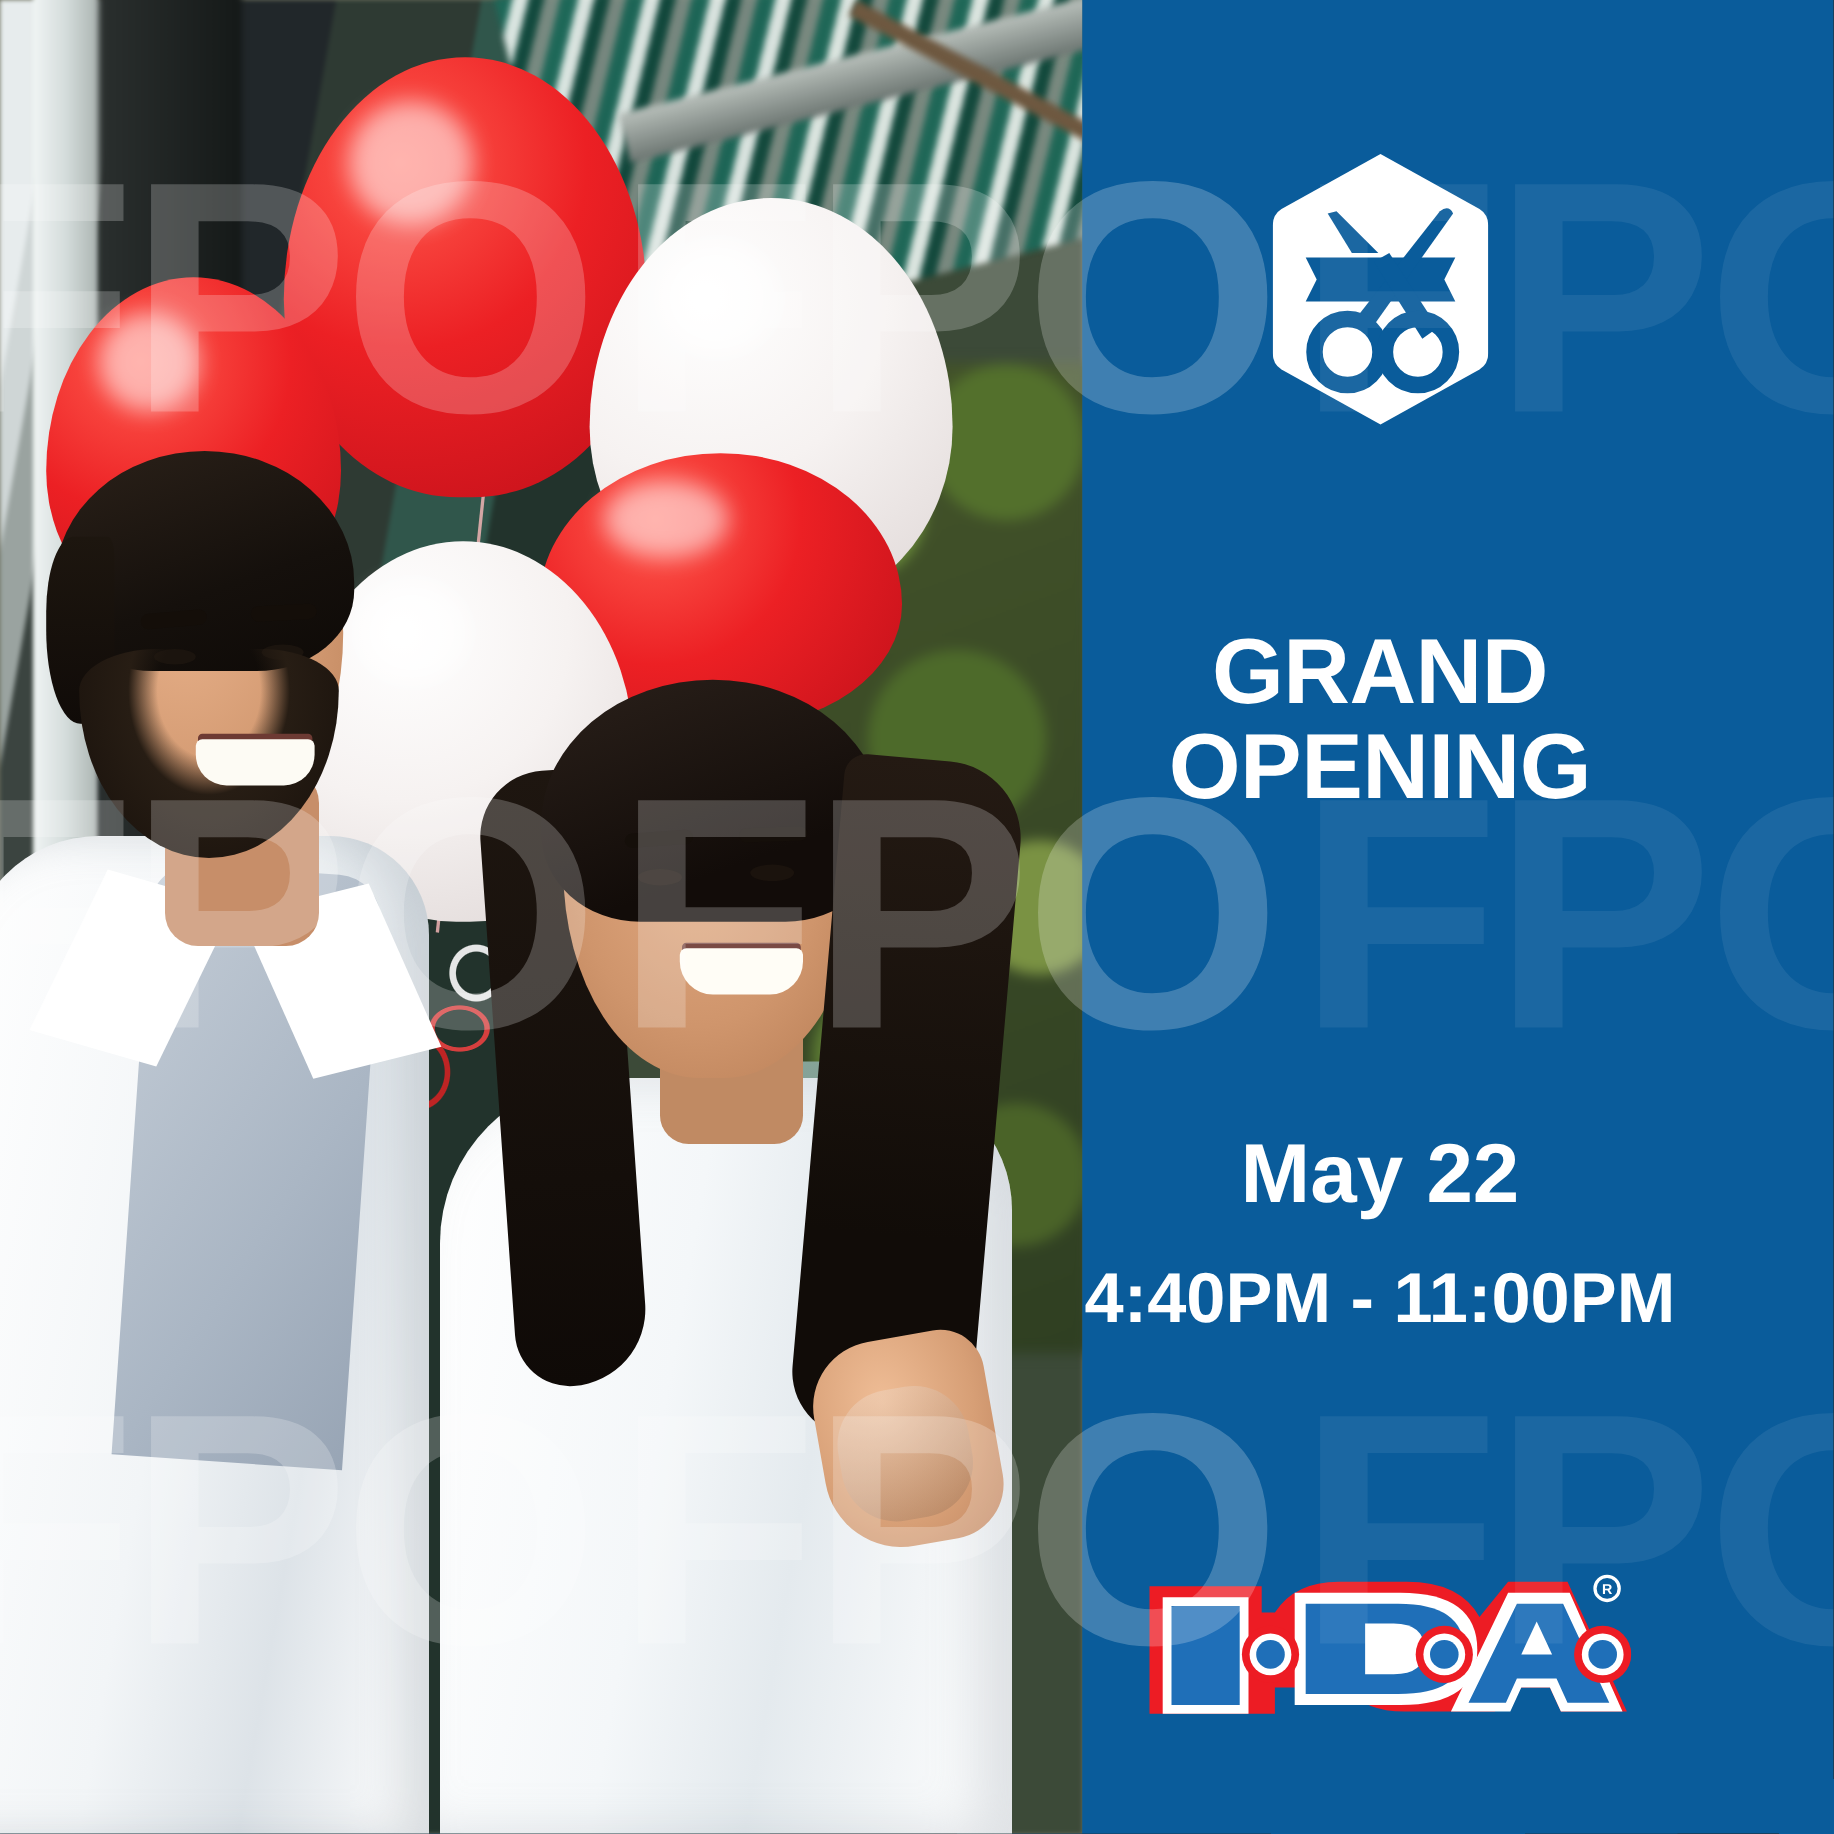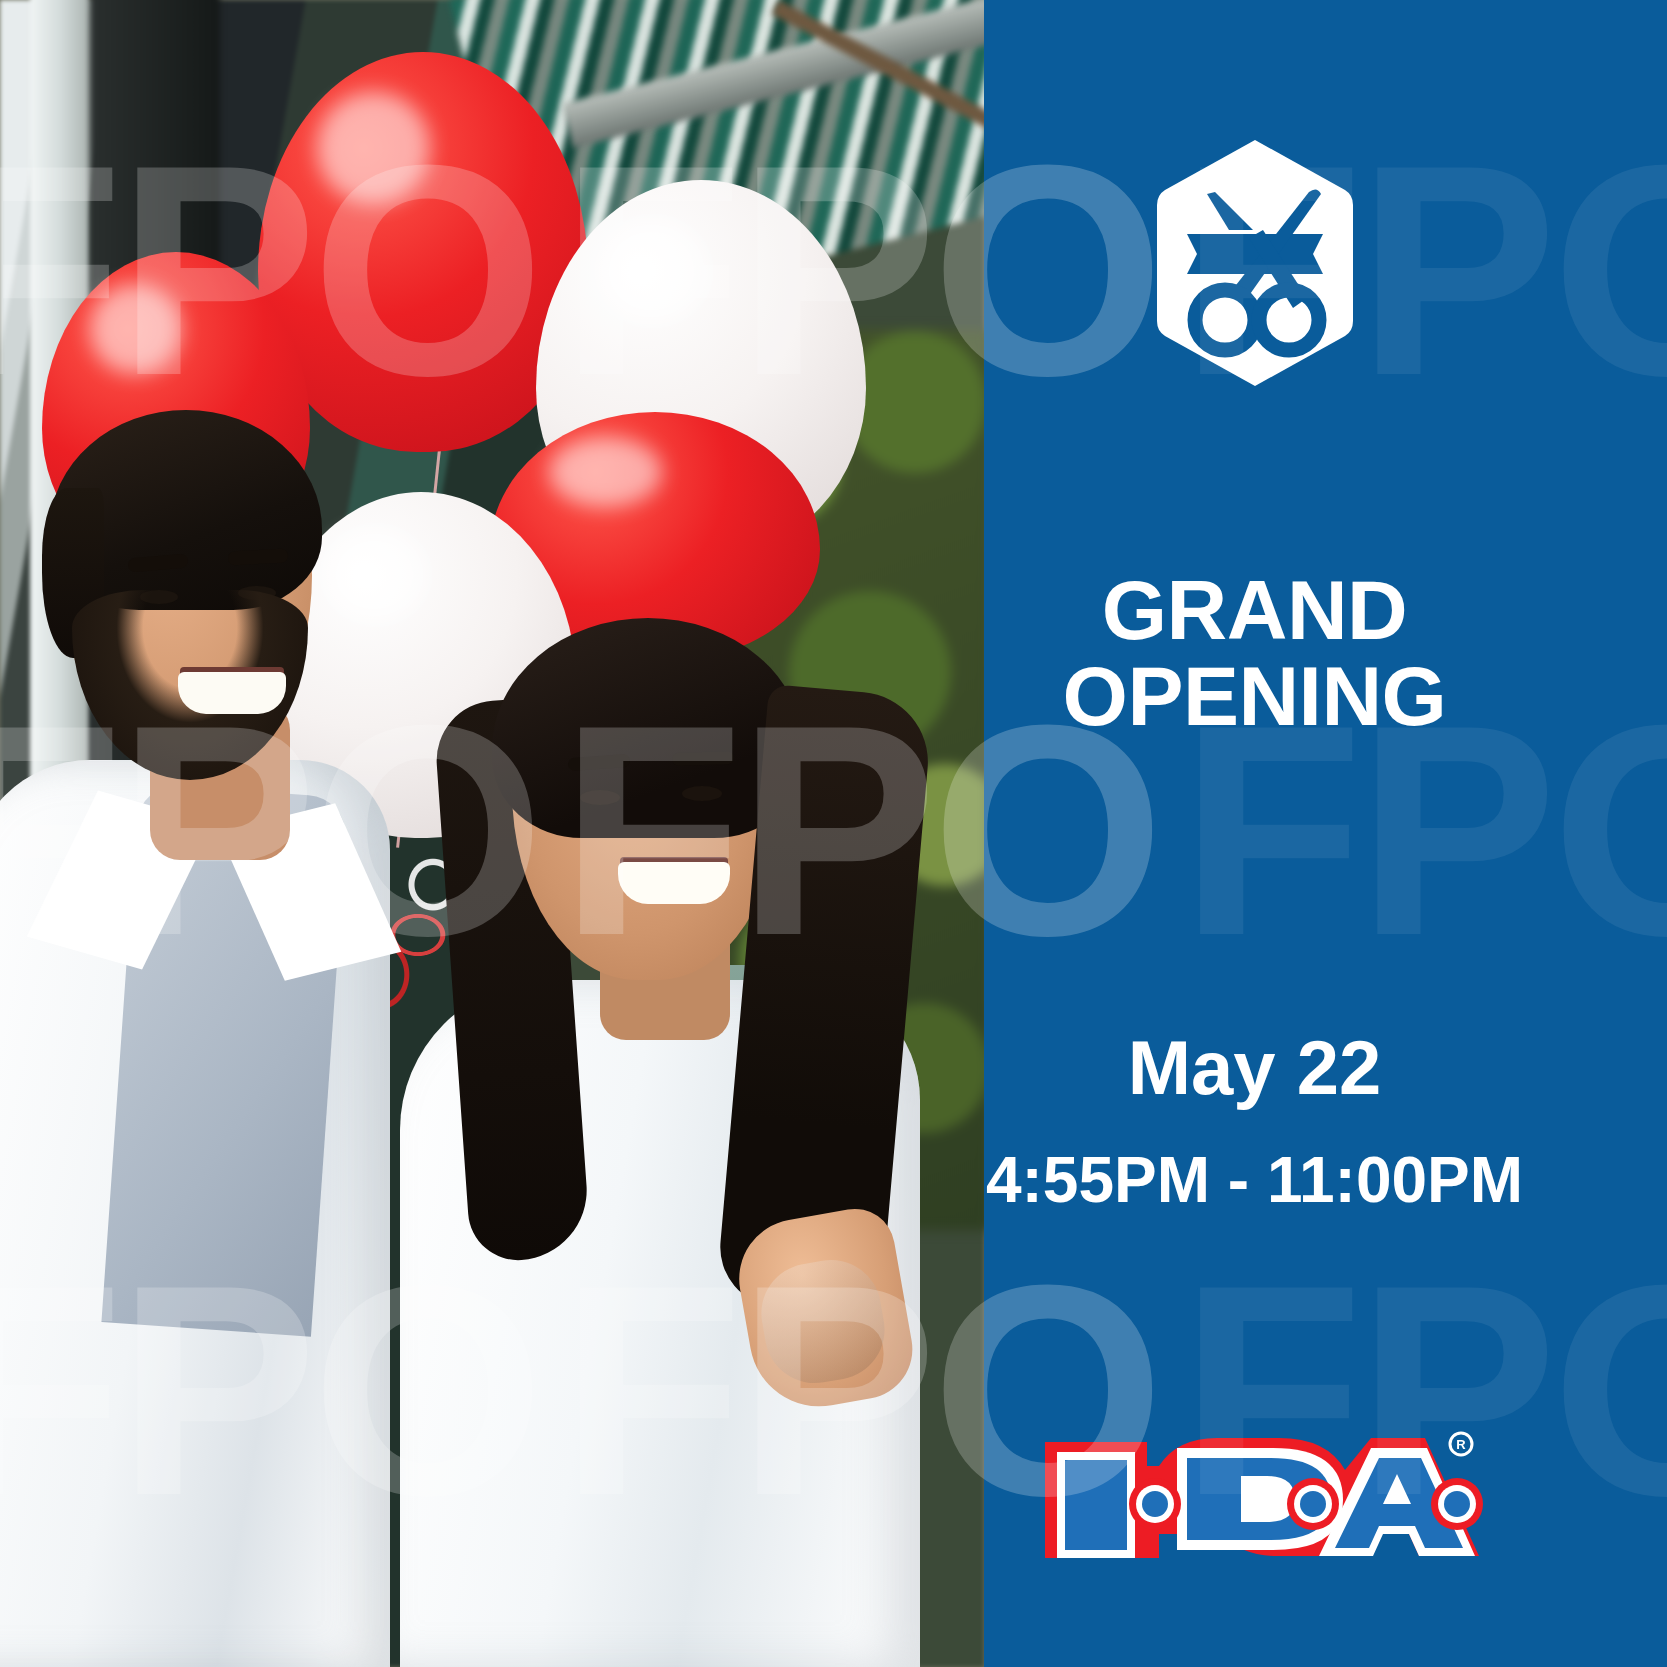--- a/index.html
+++ b/index.html
@@ -409,21 +409,21 @@
         <circle cx="132" cy="182" r="30" fill="none" stroke="#0a5c9b" stroke-width="15"></circle>
       </svg>
     </div>
 
     <div class="headline">
       <div>GRAND</div>
       <div>OPENING</div>
     </div>
 
     <div class="event-date">May 22</div>
-    <div class="event-time">4:55PM - 11:00PM</div>
+    <div class="event-time">4:40PM - 11:00PM</div>
 
     <div class="brand-logo">
       <svg viewBox="0 0 456 180" width="456" height="180" aria-hidden="true">
         <g>
 
           <path d="M18 34 H120 V58 H132 Q150 30 190 30 H252
                    Q300 30 318 62 L344 30 H398 L452 148 H392 L382 126 H342 L332 148
                    H250 Q214 148 196 126 H132 V150 H18 Z" fill="#ed1c24"></path>
 
           <path d="M30 44 H108 V150 H30 Z" fill="#ffffff"></path>

